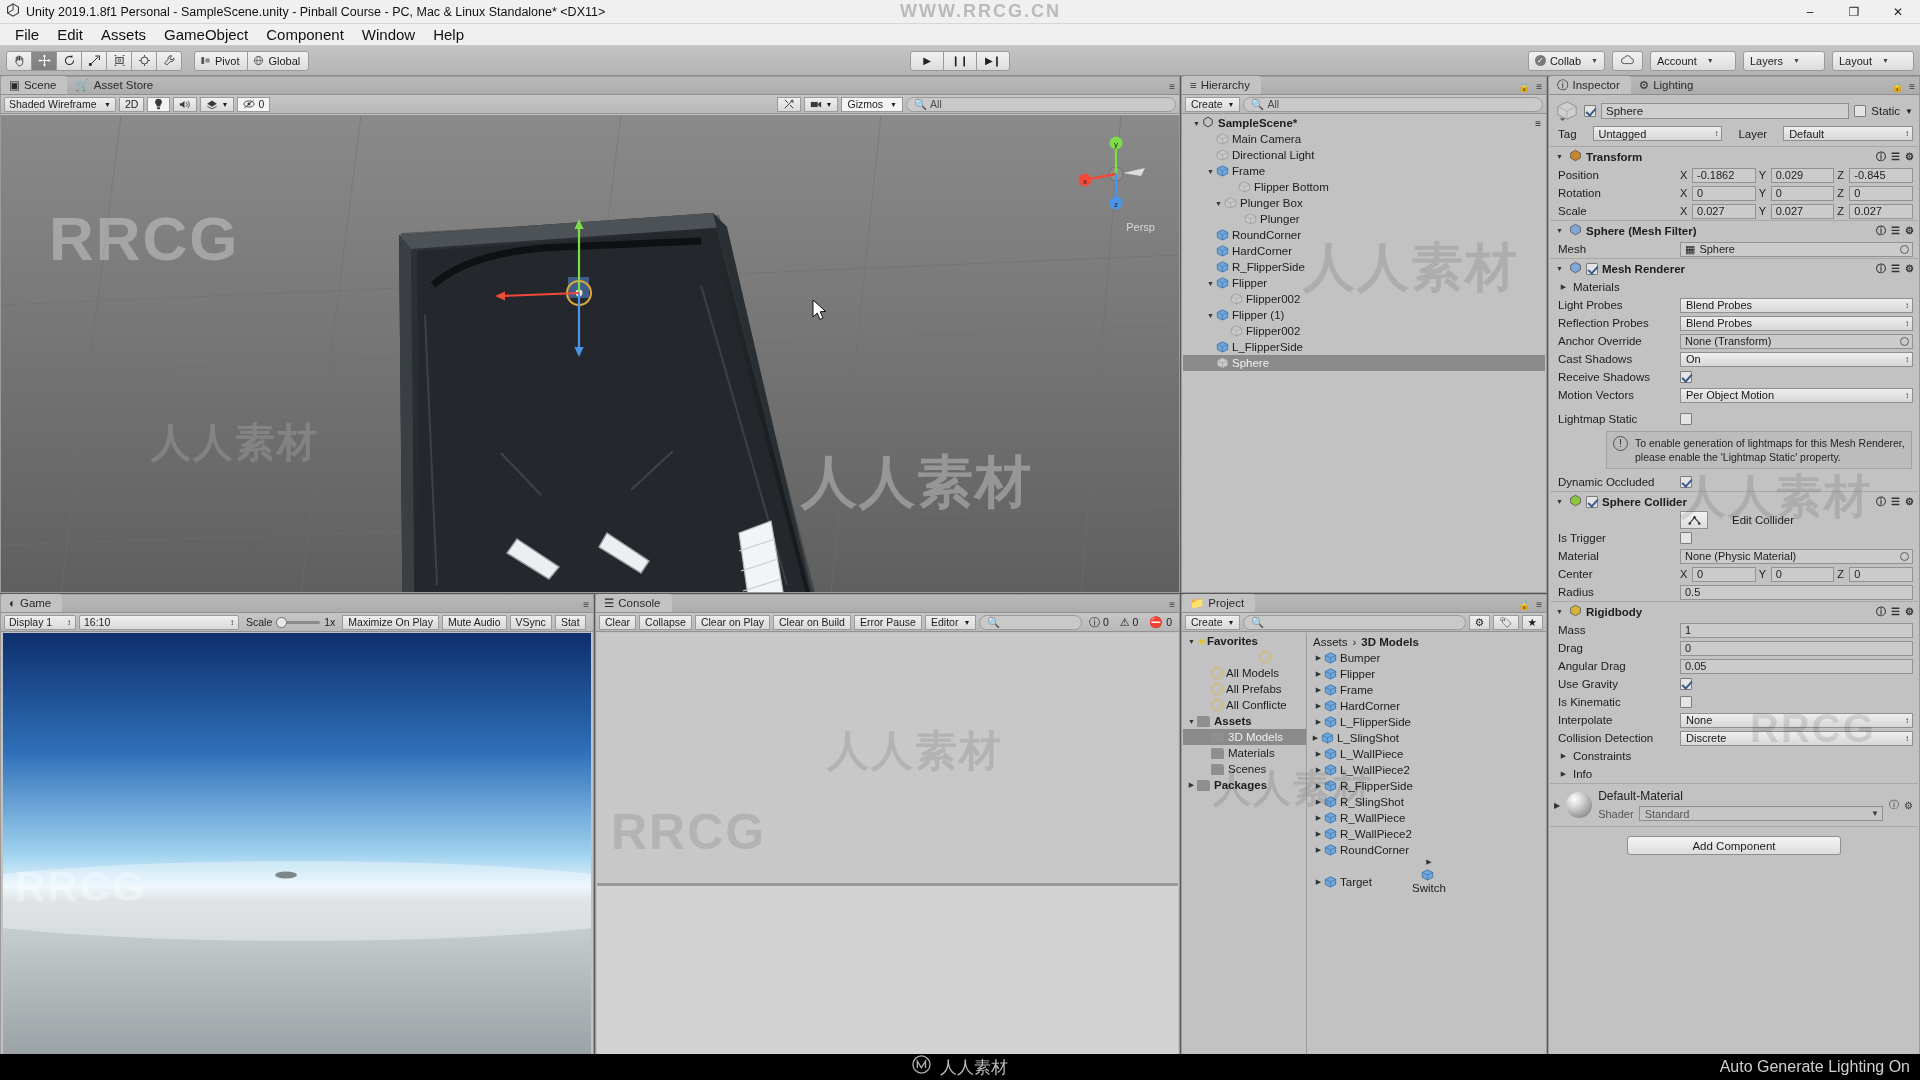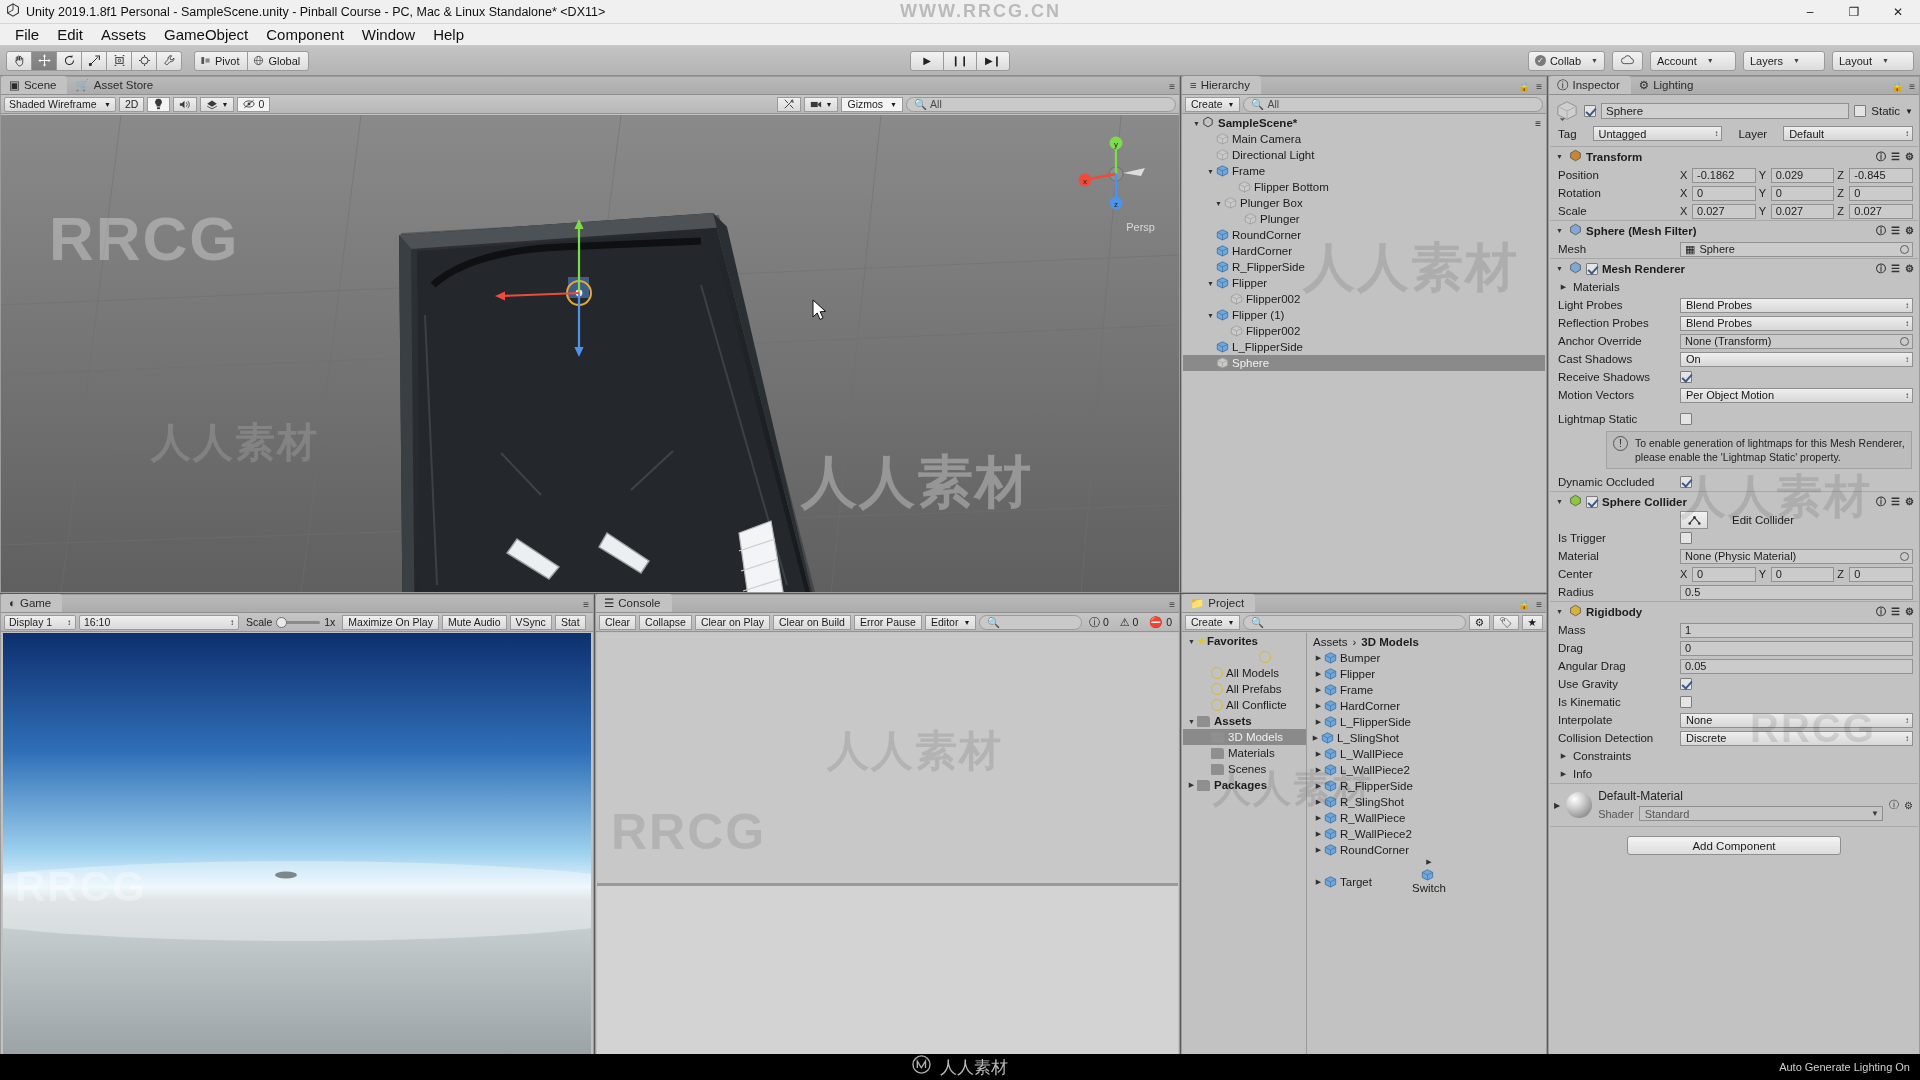--- a/index.html
+++ b/index.html
@@ -165,21 +165,21 @@
   .matblock { display:flex; align-items:center; gap:6px; padding:5px 5px 5px 4px; }
   .matsphere { width:26px; height:26px; border-radius:50%;
     background:radial-gradient(circle at 33% 28%, #ffffff 0%, #cfcfcf 35%, #6e6e6e 100%); }
   .addcomp { margin:9px auto 0 auto; width:214px; height:19px;
     background:linear-gradient(#f4f4f4,#dcdcdc); border:1px solid #8f8f8f; border-radius:3px;
     display:flex; align-items:center; justify-content:center; font-size:11.5px; }
 
   
   .statusbar { position:absolute; left:0; bottom:0; width:1920px; height:26px; background:#000;
     display:flex; align-items:center; }
-  .status-right { position:absolute; right:10px; font-size:11px; color:#cfcfcf; }
+  .status-right { position:absolute; right:10px; font-size:16px; color:#cfcfcf; }
   .wm-center { position:absolute; left:50%; transform:translateX(-50%);
     display:flex; align-items:center; gap:9px; color:#d8d8d8; font-size:17px; opacity:.85; }
 
   
   .wm { position:absolute; pointer-events:none; font-weight:bold; color:rgba(255,255,255,.30);
     letter-spacing:2px; user-select:none; }
   .wm-d { color:rgba(40,40,40,.13); }
 </style>
 </head>
 <body>

